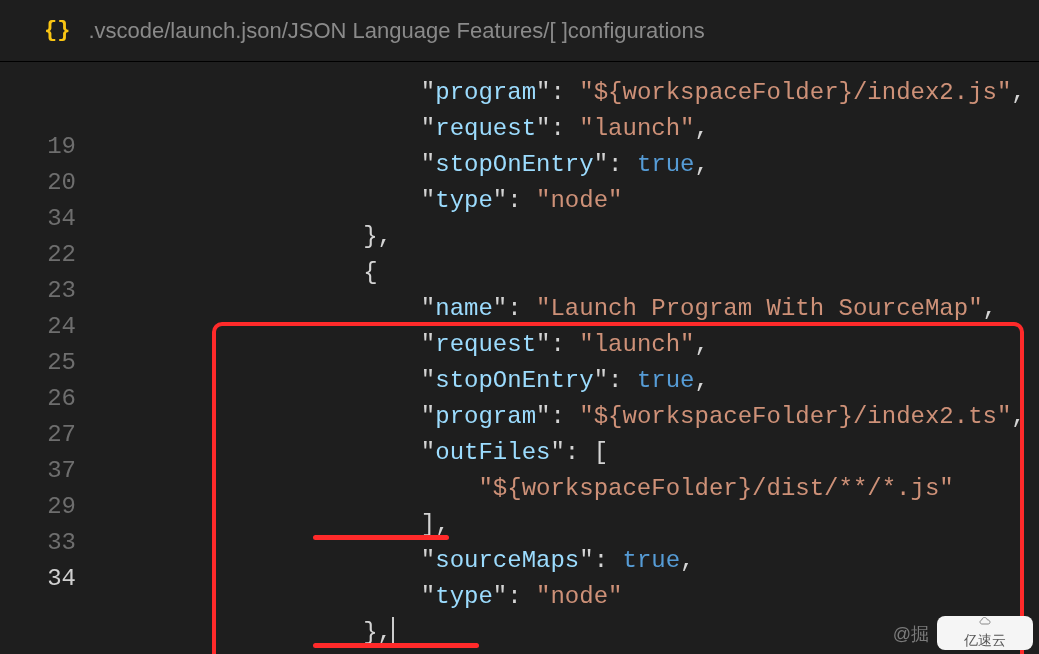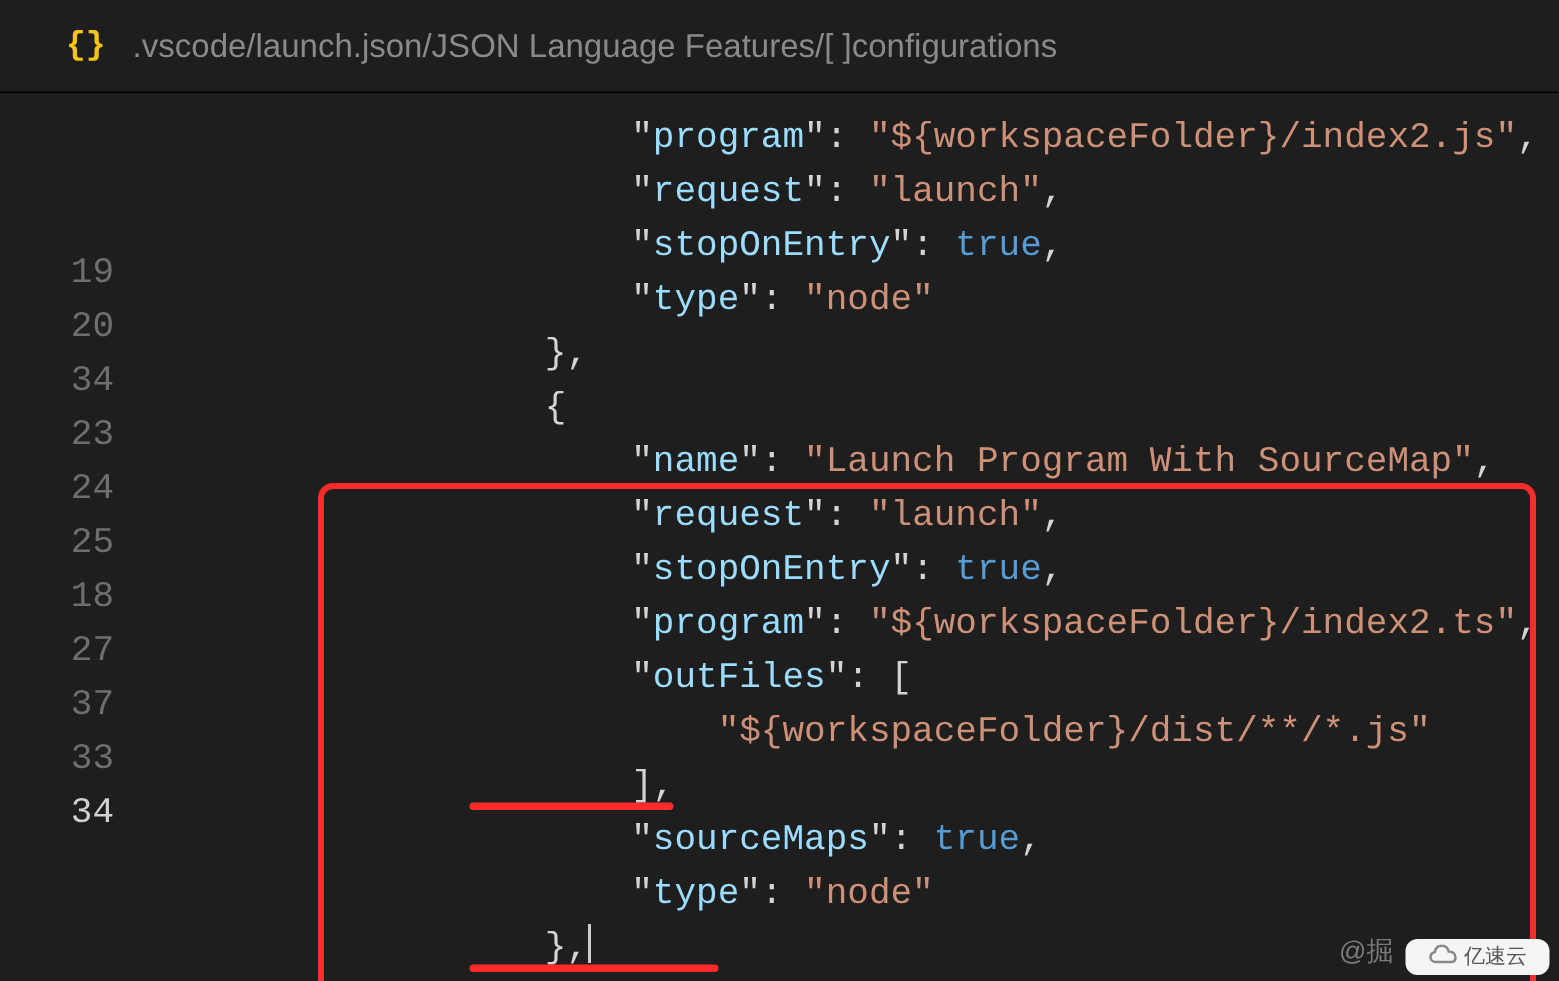--- a/index.html
+++ b/index.html
@@ -107,30 +107,31 @@
     bottom: 8px;
     color: #7a7a7a;
     font-size: 18px;
     font-family: -apple-system, sans-serif;
   }
   .watermark-logo {
     position: absolute;
     right: 6px;
     bottom: 4px;
     width: 96px;
-    height: 24px;
+    height: 34px;
     background: #f5f5f5;
     border-radius: 8px;
     display: flex;
     align-items: center;
     justify-content: center;
     color: #555;
     font-size: 14px;
     font-family: Liberation Mono, monospace;
     gap: 4px;
+    flex-direction: column;
   }
   .watermark-logo svg { display:block; }
   .cursor {
     display:inline-block;
     width:2px; height:26px;
     background:#cccccc;
     vertical-align:-4px;
   }
 </style>
 </head>
@@ -139,26 +140,28 @@
 <div class="tab-bar">
   <span class="file-icon"><span class="brace-left">{</span><span class="brace-right">}</span></span>
   <span class="breadcrumb">.vscode/launch.json/JSON Language Features/[  ]configurations</span>
 </div>
 
 <div class="editor">
   <div class="gutter" id="gutter">
       <div class="ln">19</div>
       <div class="ln">20</div>
       <div class="ln">34</div>
+      <div class="ln">22</div>
       <div class="ln">23</div>
       <div class="ln">24</div>
       <div class="ln">25</div>
-      <div class="ln">18</div>
+      <div class="ln">26</div>
       <div class="ln">27</div>
       <div class="ln">37</div>
+      <div class="ln">29</div>
       <div class="ln">33</div>
       <div class="ln active">34</div>
     </div>
   <div class="indent-guides">
     <div class="guide g1"></div>
     <div class="guide g2"></div>
   </div>
   <div class="code" id="code"><div class="codeline"><span>            </span><span class="tok-punc">"</span><span class="tok-key">program</span><span class="tok-punc">"</span><span class="tok-punc">: </span><span class="tok-str">"</span><span class="tok-str">${workspaceFolder}/index2.js</span><span class="tok-str">"</span><span class="tok-punc">,</span></div><div class="codeline"><span>            </span><span class="tok-punc">"</span><span class="tok-key">request</span><span class="tok-punc">"</span><span class="tok-punc">: </span><span class="tok-str">"</span><span class="tok-str">launch</span><span class="tok-str">"</span><span class="tok-punc">,</span></div><div class="codeline"><span>            </span><span class="tok-punc">"</span><span class="tok-key">stopOnEntry</span><span class="tok-punc">"</span><span class="tok-punc">: </span><span class="tok-bool">true</span><span class="tok-punc">,</span></div><div class="codeline"><span>            </span><span class="tok-punc">"</span><span class="tok-key">type</span><span class="tok-punc">"</span><span class="tok-punc">: </span><span class="tok-str">"</span><span class="tok-str">node</span><span class="tok-str">"</span></div><div class="codeline"><span>        </span><span class="tok-punc">},</span></div><div class="codeline"><span>        </span><span class="tok-punc">{</span></div><div class="codeline"><span>            </span><span class="tok-punc">"</span><span class="tok-key">name</span><span class="tok-punc">"</span><span class="tok-punc">: </span><span class="tok-str">"</span><span class="tok-str">Launch Program With SourceMap</span><span class="tok-str">"</span><span class="tok-punc">,</span></div><div class="codeline"><span>            </span><span class="tok-punc">"</span><span class="tok-key">request</span><span class="tok-punc">"</span><span class="tok-punc">: </span><span class="tok-str">"</span><span class="tok-str">launch</span><span class="tok-str">"</span><span class="tok-punc">,</span></div><div class="codeline"><span>            </span><span class="tok-punc">"</span><span class="tok-key">stopOnEntry</span><span class="tok-punc">"</span><span class="tok-punc">: </span><span class="tok-bool">true</span><span class="tok-punc">,</span></div><div class="codeline"><span>            </span><span class="tok-punc">"</span><span class="tok-key">program</span><span class="tok-punc">"</span><span class="tok-punc">: </span><span class="tok-str">"</span><span class="tok-str">${workspaceFolder}/index2.ts</span><span class="tok-str">"</span><span class="tok-punc">,</span></div><div class="codeline"><span>            </span><span class="tok-punc">"</span><span class="tok-key">outFiles</span><span class="tok-punc">"</span><span class="tok-punc">: </span><span class="tok-punc">[</span></div><div class="codeline"><span>                </span><span class="tok-str">"</span><span class="tok-str">${workspaceFolder}/dist/**/*.js</span><span class="tok-str">"</span></div><div class="codeline"><span>            </span><span class="tok-punc">],</span></div><div class="codeline"><span>            </span><span class="tok-punc">"</span><span class="tok-key">sourceMaps</span><span class="tok-punc">"</span><span class="tok-punc">: </span><span class="tok-bool">true</span><span class="tok-punc">,</span></div><div class="codeline"><span>            </span><span class="tok-punc">"</span><span class="tok-key">type</span><span class="tok-punc">"</span><span class="tok-punc">: </span><span class="tok-str">"</span><span class="tok-str">node</span><span class="tok-str">"</span></div><div class="codeline"><span>        </span><span class="tok-punc">},</span><span class="cursor"></span></div></div>
 
   <div class="highlight-box"></div>

